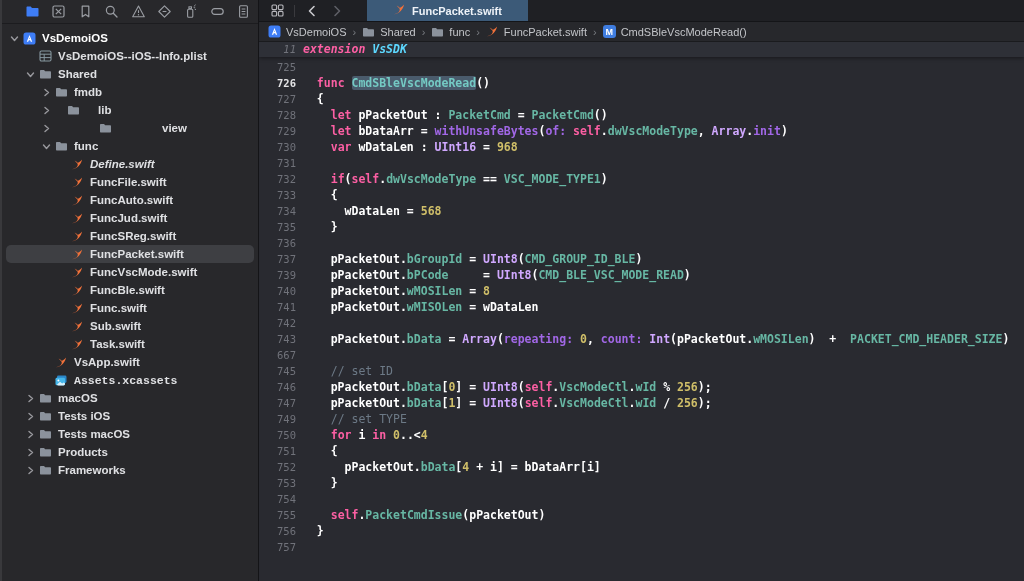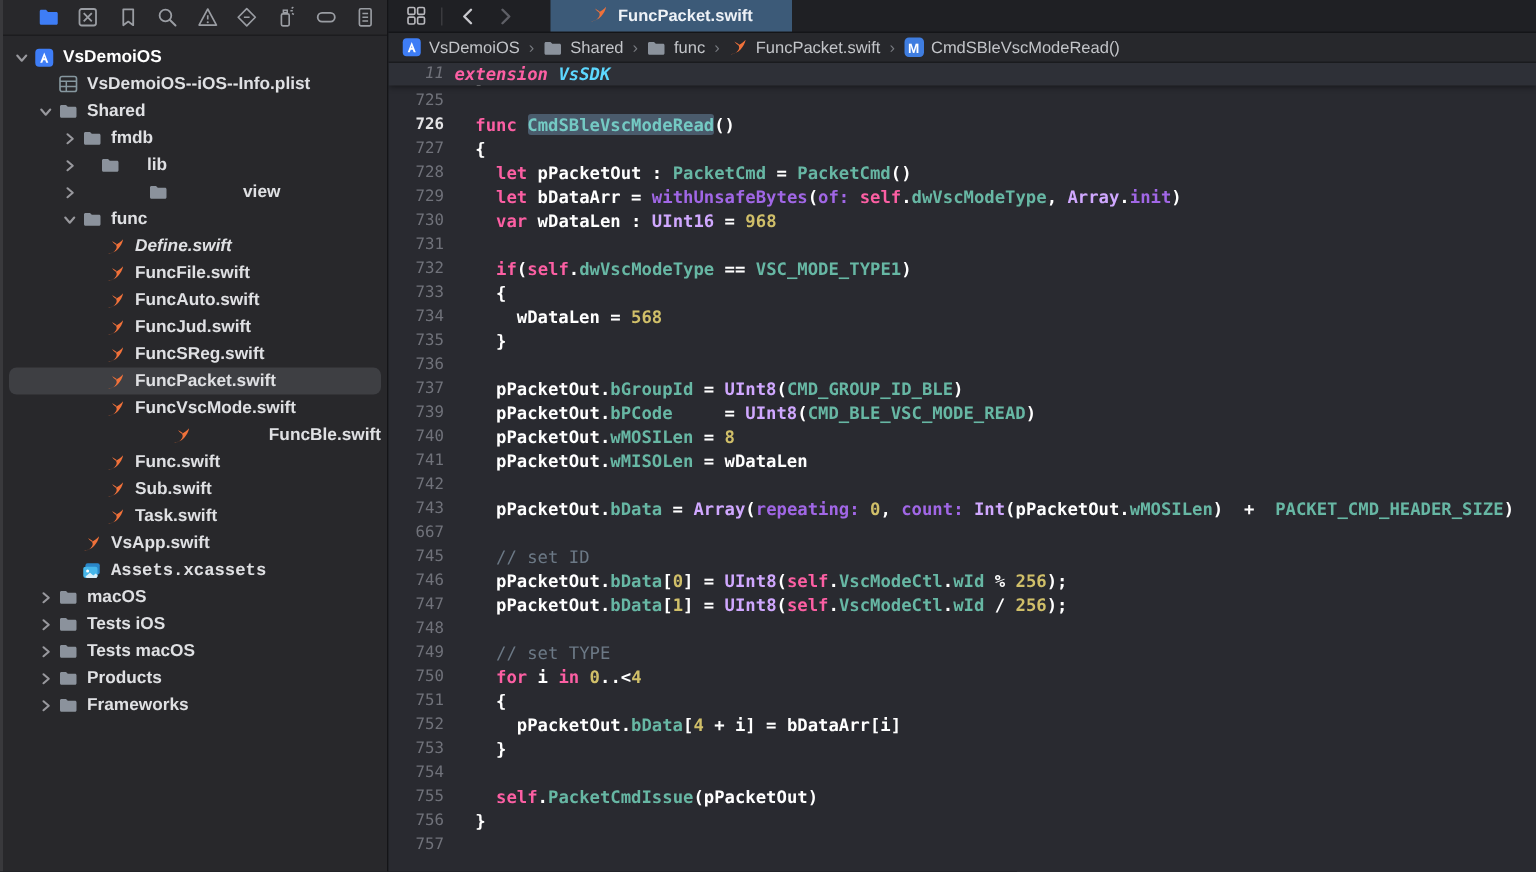--- a/index.html
+++ b/index.html
@@ -277,21 +277,21 @@
         <div class="tree-row" style="padding-left: 50px;">
           <span class="chev-slot"></span>
           <span class="tree-ico">
             <svg width="13" height="13" viewBox="0 0 13 13" fill="none" xmlns="http://www.w3.org/2000/svg">
               <path d="M1 11.2c2.4-.2 4.9-1.3 6.7-3.2C9.4 6.2 10.6 3.9 11.1 1.5 9.6 3.2 7.9 4.5 6.2 5.2 7.4 6.6 6.6 8.6 4.9 9.8 3.7 10.7 2.2 11.1 1 11.2Z" fill="#f0713a"></path>
               <path d="M6.2 5.2C5.1 4.3 4.2 3.4 3.6 2.6c1.2.6 2.2 1.3 3.2 2.1Z" fill="#f0713a"></path>
             </svg>
           </span>
           <span>FuncVscMode.swift</span>
         </div>
-        <div class="tree-row" style="padding-left: 50px; justify-content: space-between;">
+        <div class="tree-row" style="padding-left: 50px;">
           <span class="chev-slot"></span>
           <span class="tree-ico">
             <svg width="13" height="13" viewBox="0 0 13 13" fill="none" xmlns="http://www.w3.org/2000/svg">
               <path d="M1 11.2c2.4-.2 4.9-1.3 6.7-3.2C9.4 6.2 10.6 3.9 11.1 1.5 9.6 3.2 7.9 4.5 6.2 5.2 7.4 6.6 6.6 8.6 4.9 9.8 3.7 10.7 2.2 11.1 1 11.2Z" fill="#f0713a"></path>
               <path d="M6.2 5.2C5.1 4.3 4.2 3.4 3.6 2.6c1.2.6 2.2 1.3 3.2 2.1Z" fill="#f0713a"></path>
             </svg>
           </span>
           <span>FuncBle.swift</span>
         </div>
         <div class="tree-row" style="padding-left: 50px;">
@@ -585,24 +585,20 @@
           </div>
           <div class="cl">
             <span class="ln">746</span>
             <span class="ct"><span class="tk-p">    pPacketOut.</span><span class="tk-t">bData</span><span class="tk-p">[</span><span class="tk-n">0</span><span class="tk-p">] = </span><span class="tk-l">UInt8</span><span class="tk-p">(</span><span class="tk-k">self</span><span class="tk-p">.</span><span class="tk-t">VscModeCtl</span><span class="tk-p">.</span><span class="tk-t">wId</span><span class="tk-p"> % </span><span class="tk-n">256</span><span class="tk-p">);</span></span>
           </div>
           <div class="cl">
             <span class="ln">747</span>
             <span class="ct"><span class="tk-p">    pPacketOut.</span><span class="tk-t">bData</span><span class="tk-p">[</span><span class="tk-n">1</span><span class="tk-p">] = </span><span class="tk-l">UInt8</span><span class="tk-p">(</span><span class="tk-k">self</span><span class="tk-p">.</span><span class="tk-t">VscModeCtl</span><span class="tk-p">.</span><span class="tk-t">wId</span><span class="tk-p"> / </span><span class="tk-n">256</span><span class="tk-p">);</span></span>
           </div>
           <div class="cl">
-            <span class="ln">748</span>
-            <span class="ct"></span>
-          </div>
-          <div class="cl">
             <span class="ln">749</span>
             <span class="ct"><span class="tk-p">    </span><span class="tk-c">// set TYPE</span></span>
           </div>
           <div class="cl">
             <span class="ln">750</span>
             <span class="ct"><span class="tk-p">    </span><span class="tk-k">for</span><span class="tk-p"> i </span><span class="tk-k">in</span><span class="tk-p"> </span><span class="tk-n">0</span><span class="tk-p">..&lt;</span><span class="tk-n">4</span></span>
           </div>
           <div class="cl">
             <span class="ln">751</span>
             <span class="ct"><span class="tk-p">    {</span></span>

